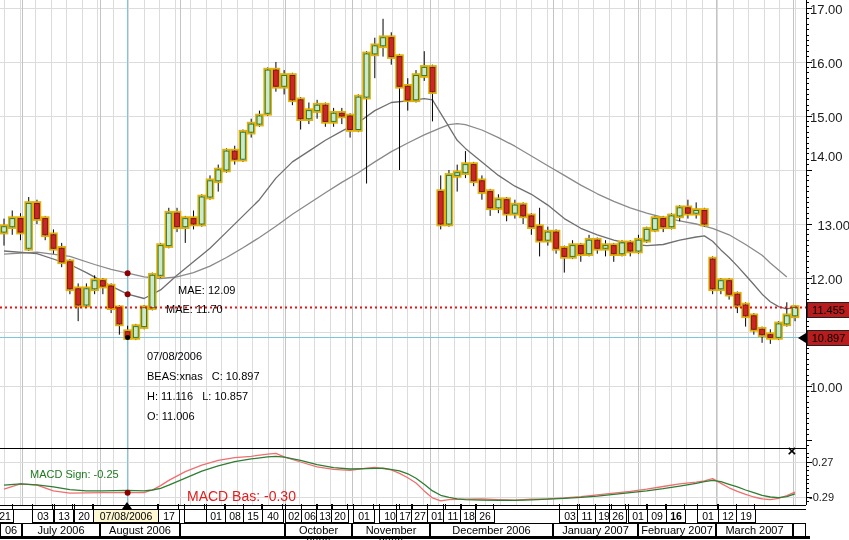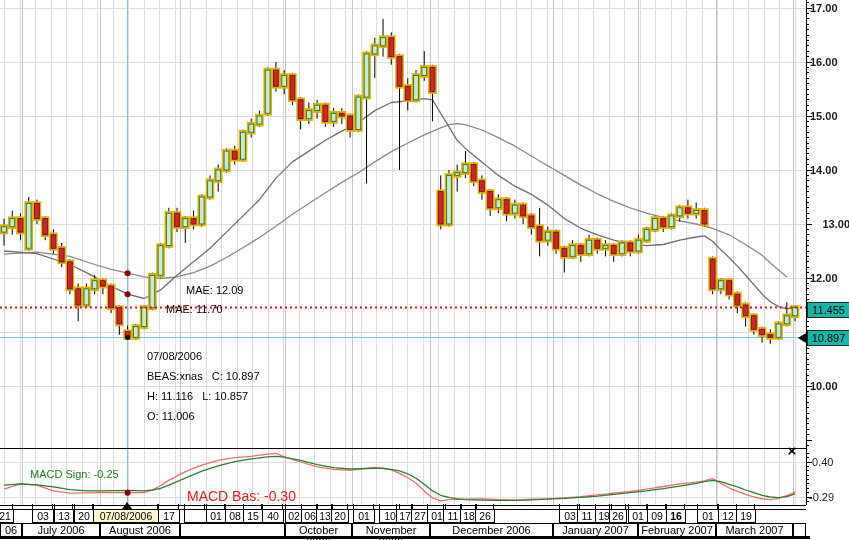--- a/index.html
+++ b/index.html
@@ -1,23 +1,23 @@
 <!DOCTYPE html>
 <html><head>
 <meta charset="utf-8">
 <style>
   html,body{margin:0;padding:0;background:#fff;}
   #root{position:relative;width:849px;height:540px;background:#fff;overflow:hidden;
         font-family:"Liberation Sans",sans-serif;-webkit-font-smoothing:antialiased;}
   #cv{position:absolute;left:0;top:0;}
   .ann{position:absolute;font-size:11px;color:#000;white-space:pre;}
-  .ylab{position:absolute;left:810px;width:40px;font-size:11px;color:#1a1a1a;font-weight:bold;}
+  .ylab{position:absolute;left:810px;width:40px;font-size:13px;color:#1a1a1a;}
   .mylab{position:absolute;font-size:11px;color:#1a1a1a;}
   .badge{position:absolute;left:807px;width:41px;height:14px;line-height:14px;text-align:center;
-         font-size:11px;color:#000;background:#14b8a6;border:1px solid #222;}
+         font-size:11px;color:#000;background:#b91c1c;border:1px solid #222;}
   #closeX{position:absolute;left:784px;top:443px;width:16px;height:16px;font-size:15px;
           font-weight:bold;color:#000;line-height:16px;text-align:center;cursor:pointer;}
   .dcell{position:absolute;top:509px;height:12px;line-height:12px;border:1px solid #000;
          background:#fff;font-size:10.5px;text-align:center;color:#000;box-sizing:content-box;}
   .dcell.hl{background:#fdf8d2;}
   .mcell{position:absolute;top:523px;height:12px;line-height:12px;border:1px solid #000;
          background:#fff;font-size:11px;text-align:center;color:#000;}
   #daterow-bg{position:absolute;left:0;top:509px;width:806px;height:13px;border-top:1px solid #000;background:#fff;}
   #monthrow-bg{position:absolute;left:0;top:523px;width:806px;height:13px;border-top:1px solid #000;background:#fff;}
   #bottombar{position:absolute;left:0;top:536px;width:810px;height:3px;background:#000;}
@@ -572,42 +572,42 @@
       <line x1="717.5" y1="504" x2="717.5" y2="509" stroke="#000" stroke-width="1" shape-rendering="crispEdges"></line>
       <line x1="718.5" y1="504" x2="718.5" y2="509" stroke="#000" stroke-width="1" shape-rendering="crispEdges"></line>
       <line x1="736.5" y1="504" x2="736.5" y2="509" stroke="#000" stroke-width="1" shape-rendering="crispEdges"></line>
       <line x1="736.5" y1="504" x2="736.5" y2="509" stroke="#000" stroke-width="1" shape-rendering="crispEdges"></line>
       <line x1="754.5" y1="504" x2="754.5" y2="509" stroke="#000" stroke-width="1" shape-rendering="crispEdges"></line>
     </svg>
 
   <div class="panel" style="left:0;top:0;width:806px;height:448px;"></div>
   <div class="panel" style="left:0;top:448px;width:806px;height:57px;"></div>
 
-  <div class="ann" style="left:170px;top:284px;padding-left:16px;">MAE: 12.09</div>
+  <div class="ann" style="left:162px;top:284px;padding-left:16px;">MAE: 12.09</div>
   <div class="ann" style="left:166px;top:303px;">MAE: 11.70</div>
 
   <div class="ann" style="left:147px;top:350px;">07/08/2006</div>
   <div class="ann" style="left:147px;top:370px;">BEAS:xnas   C: 10.897</div>
   <div class="ann" style="left:147px;top:390px;">H: 11.116   L: 10.857</div>
   <div class="ann" style="left:147px;top:410px;">O: 11.006</div>
 
   <div id="msign">MACD Sign: -0.25</div>
   <div id="mbas">MACD Bas: -0.30</div>
 
   <div id="ylabels">
       <div class="ylab" style="top: 2px;">17.00</div>
       <div class="ylab" style="top: 56px;">16.00</div>
       <div class="ylab" style="top: 110px;">15.00</div>
-      <div class="ylab" style="top: 164px;">14.00</div>
+      <div class="ylab" style="top: 149px;">14.00</div>
       <div class="ylab" style="top: 218px; text-align: right;">13.00</div>
       <div class="ylab" style="top: 272px;">12.00</div>
       <div class="ylab" style="top: 380px;">10.00</div>
     </div>
   <div id="mylabels">
-      <div class="mylab" style="top: 456px; left: 812px;">0.40</div>
+      <div class="mylab" style="top: 456px; left: 812px;">0.27</div>
       <div class="mylab" style="top: 491px; left: 809px;">-0.29</div>
     </div>
 
   <div class="badge" style="top:302px;">11.455</div>
   <div class="badge" style="top:330px;">10.897</div>
   <div id="arrowL"></div>
 
   <div id="closeX">×</div>
 
   <div id="daterow-bg"></div>

